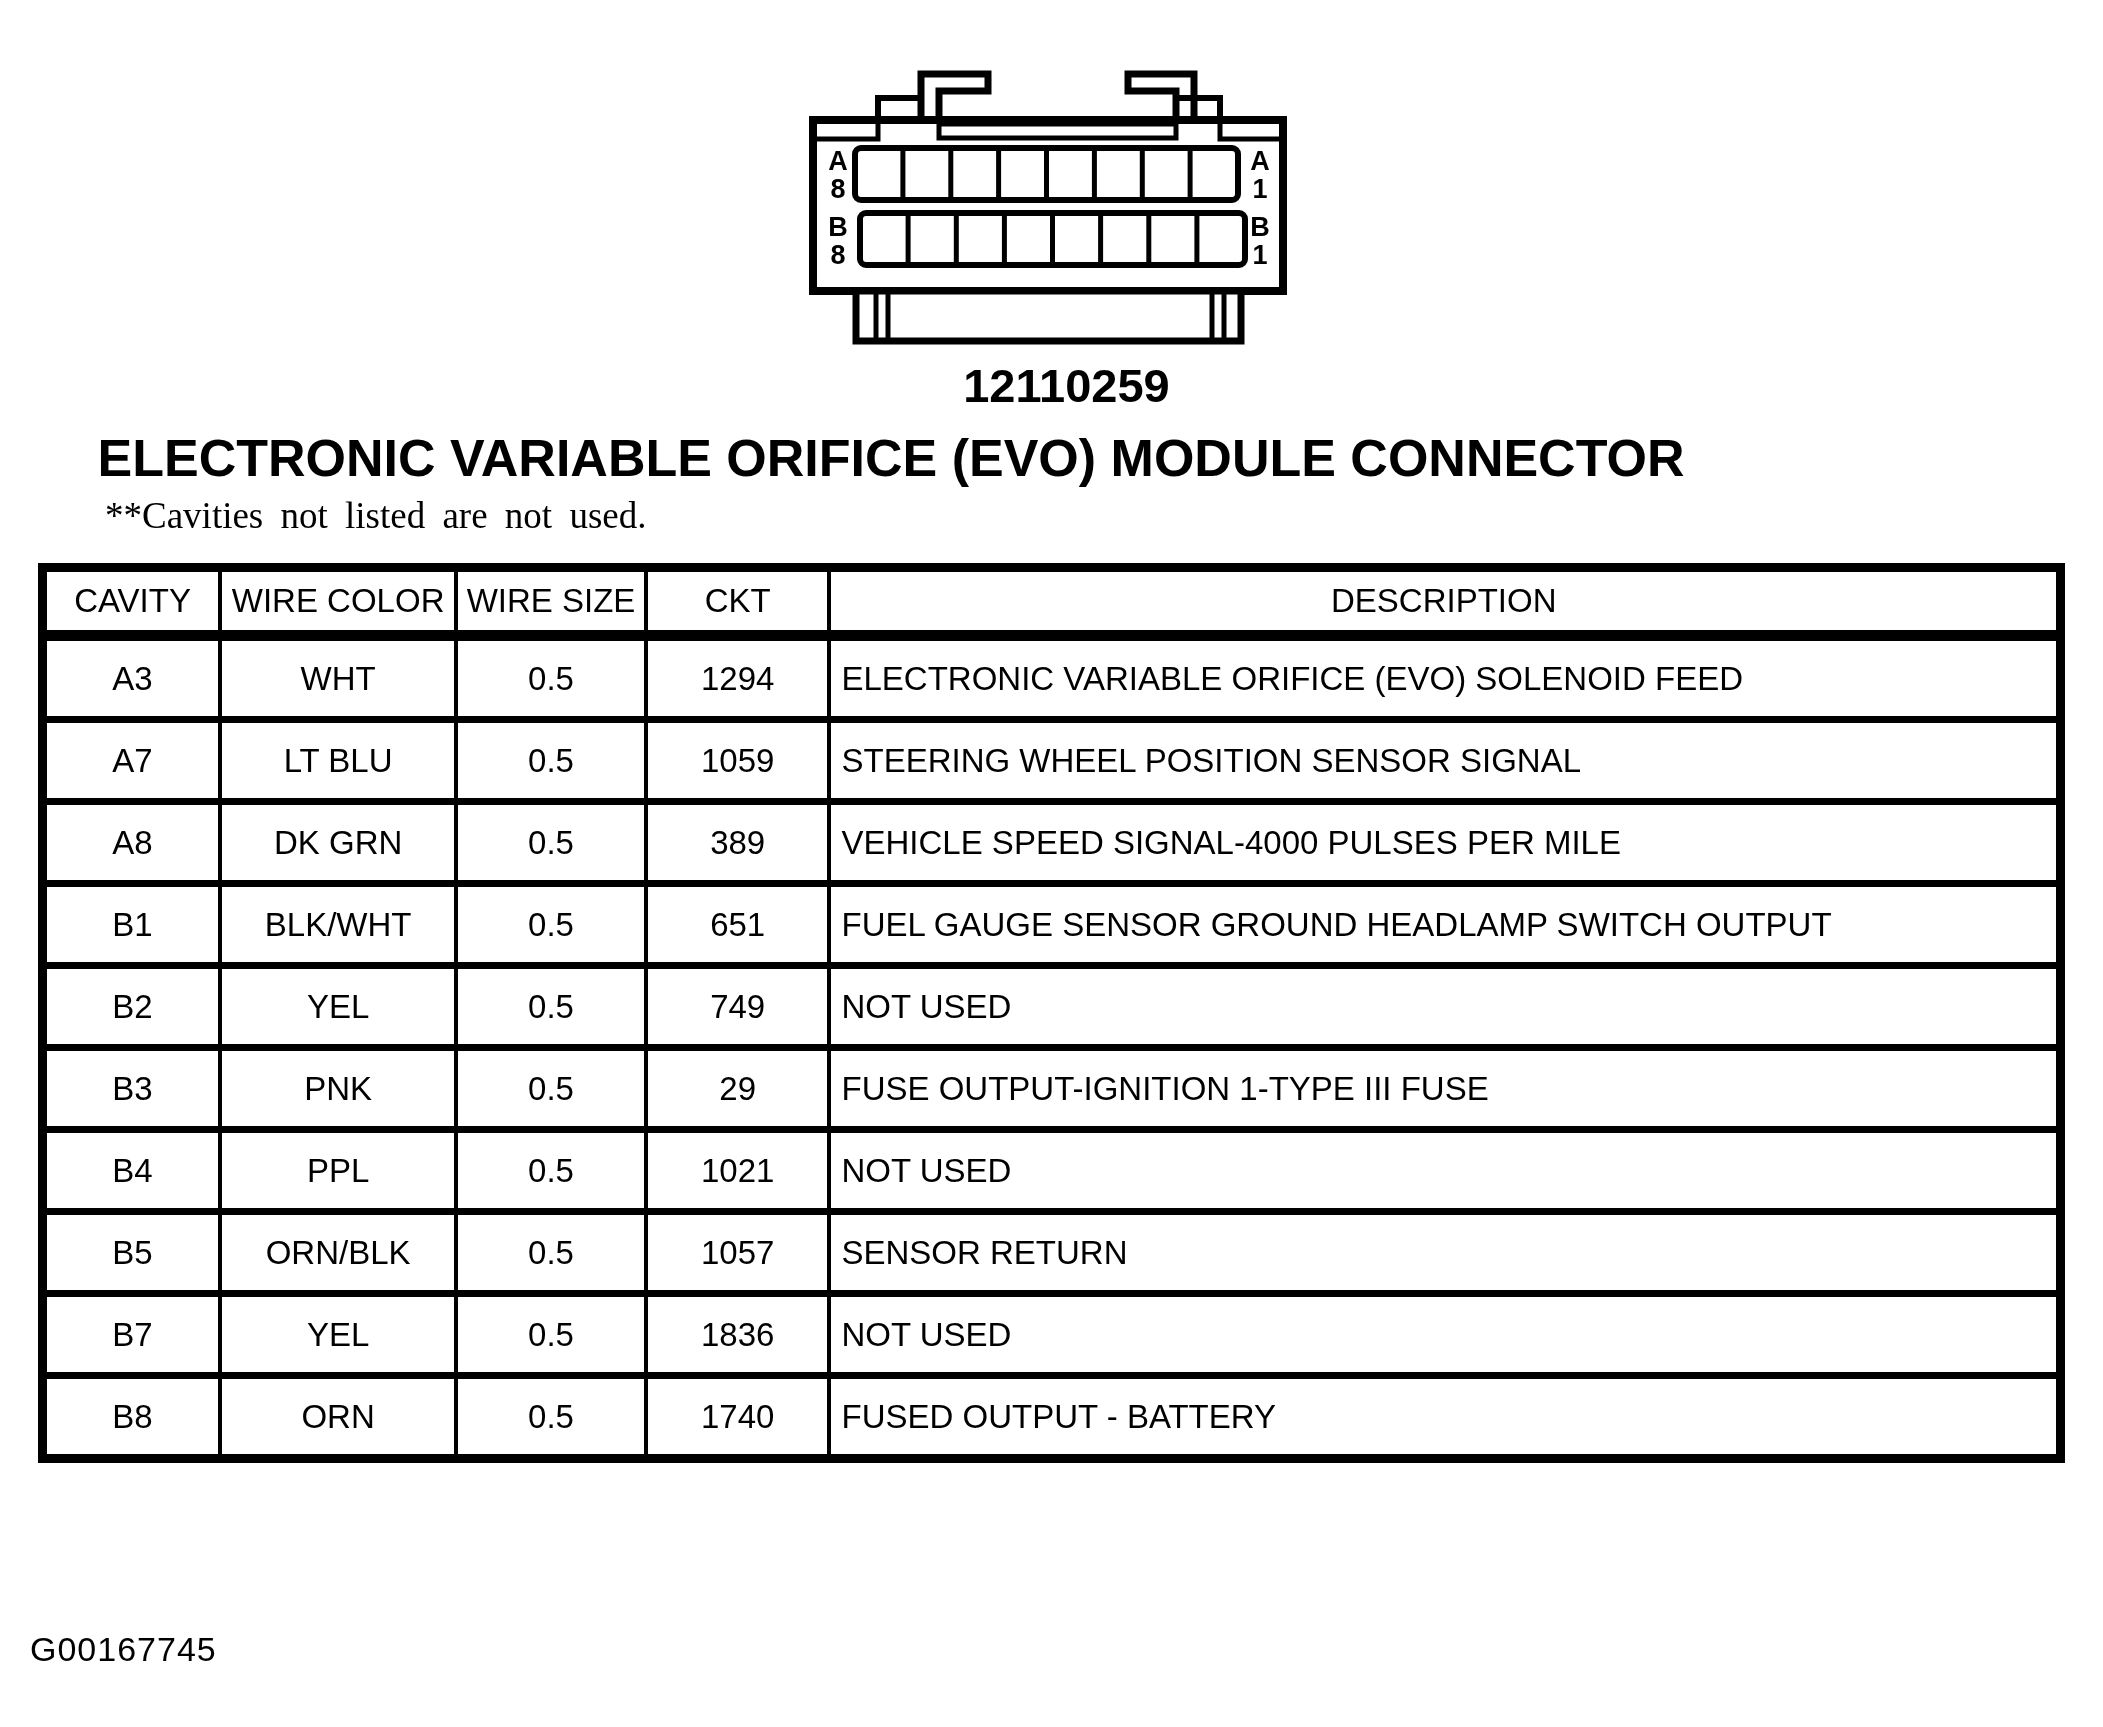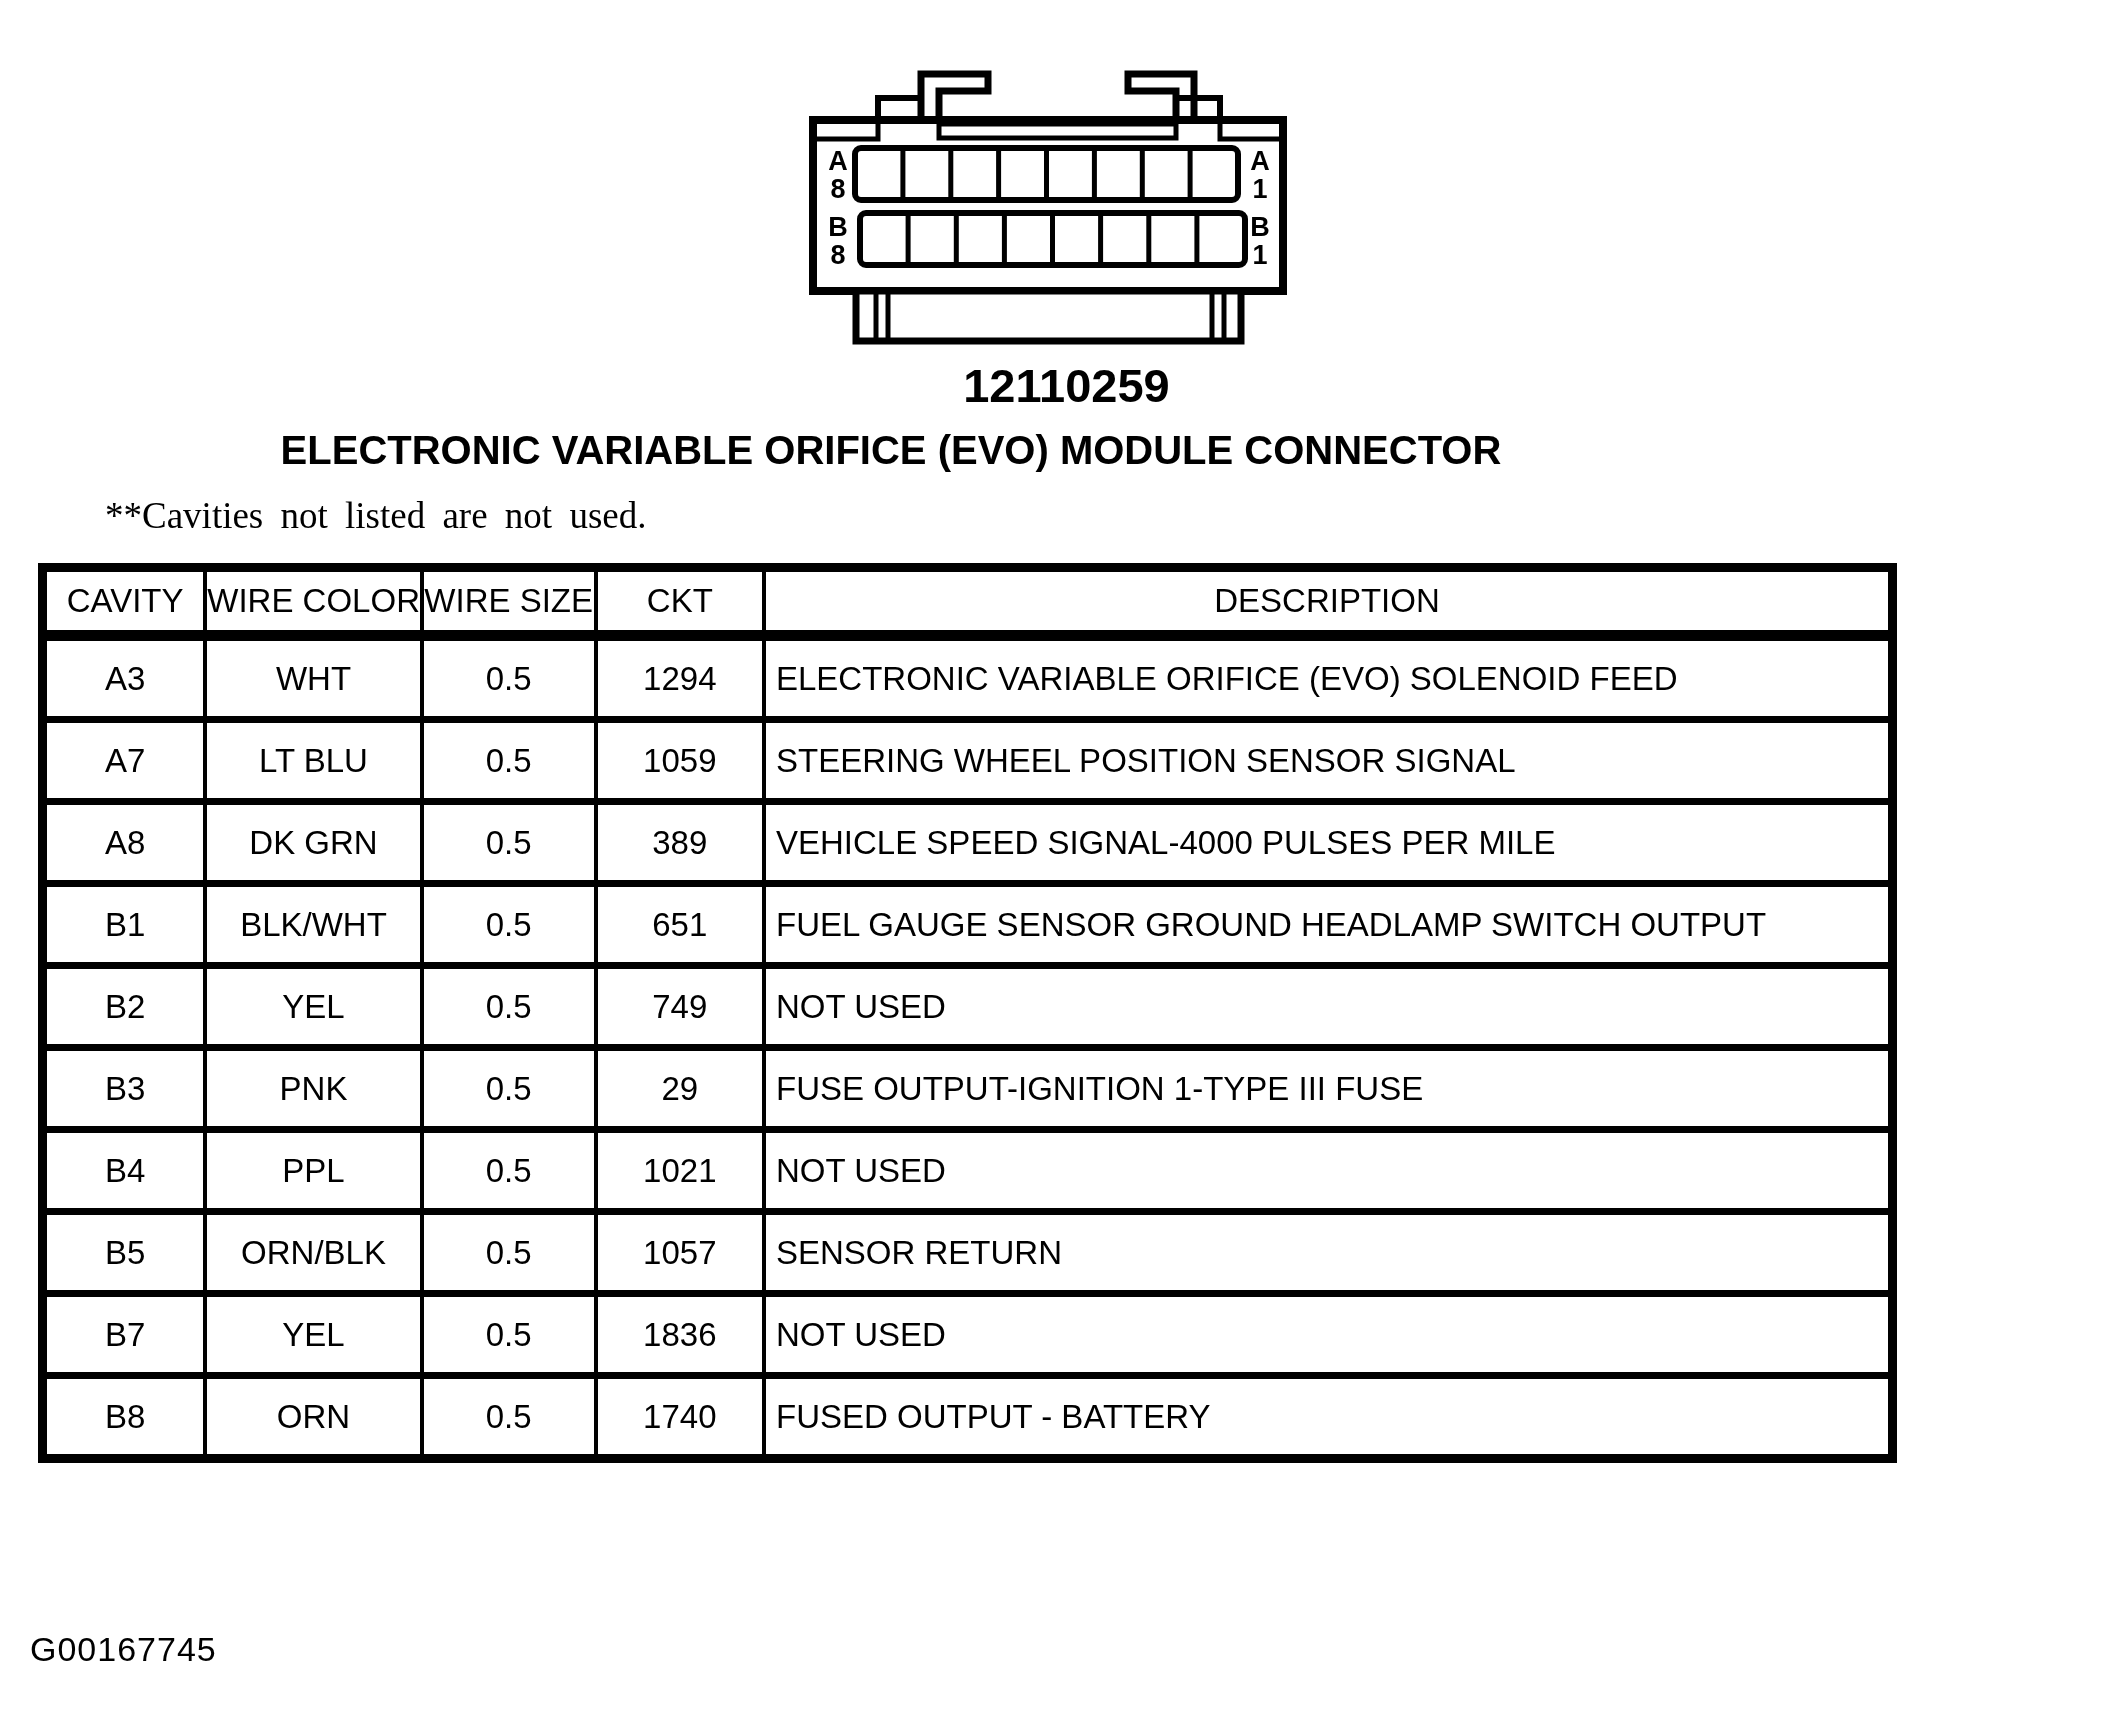--- a/index.html
+++ b/index.html
@@ -13,29 +13,29 @@
   }
   .connector-figure{
     position:absolute;left:808px;top:40px;width:490px;height:310px;
   }
   .part-number{
     position:absolute;left:0;top:358px;width:2103px;
     text-align:center;font-size:47px;font-weight:bold;letter-spacing:0px;padding-left:15px;
   }
   .fig-title{
     position:absolute;left:0;top:428px;width:1782px;
-    text-align:center;font-size:40px;font-weight:bold;letter-spacing:0px;
+    text-align:center;font-size:52px;font-weight:bold;letter-spacing:0px;
   }
   .note{
     position:absolute;left:105px;top:494px;
     font-family:"Liberation Serif",serif;
     font-size:37px;word-spacing:8px;
   }
   table.pinout{
-    position:absolute;left:38px;top:563px;width:1859px;
+    position:absolute;left:38px;top:563px;width:2027px;
     border-collapse:collapse;
     border:9px solid #000;
     table-layout:fixed;
   }
   table.pinout th, table.pinout td{
     border-left:4px solid #000;
     border-right:4px solid #000;
     border-top:7px solid #000;
     border-bottom:7px solid #000;
     font-size:33px;

